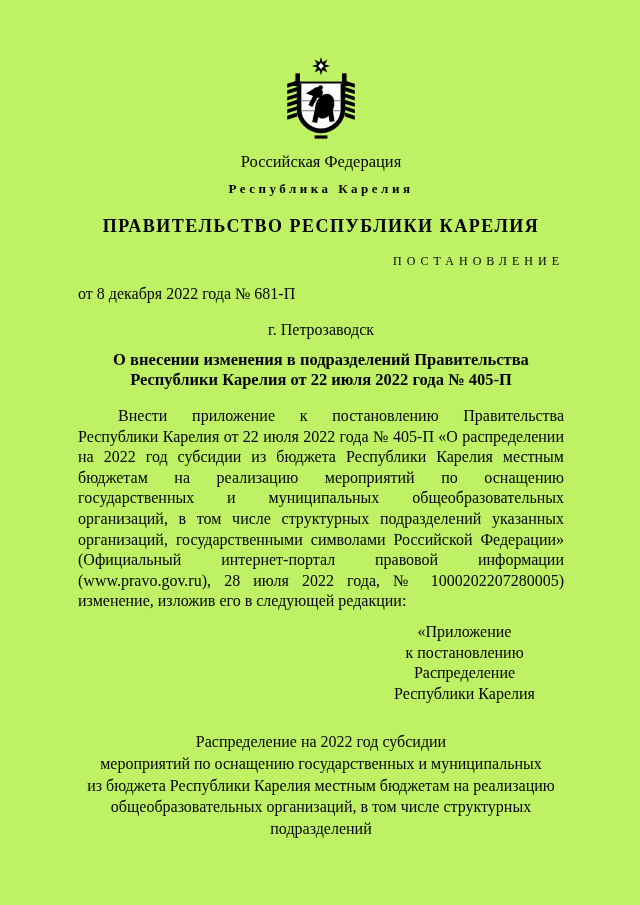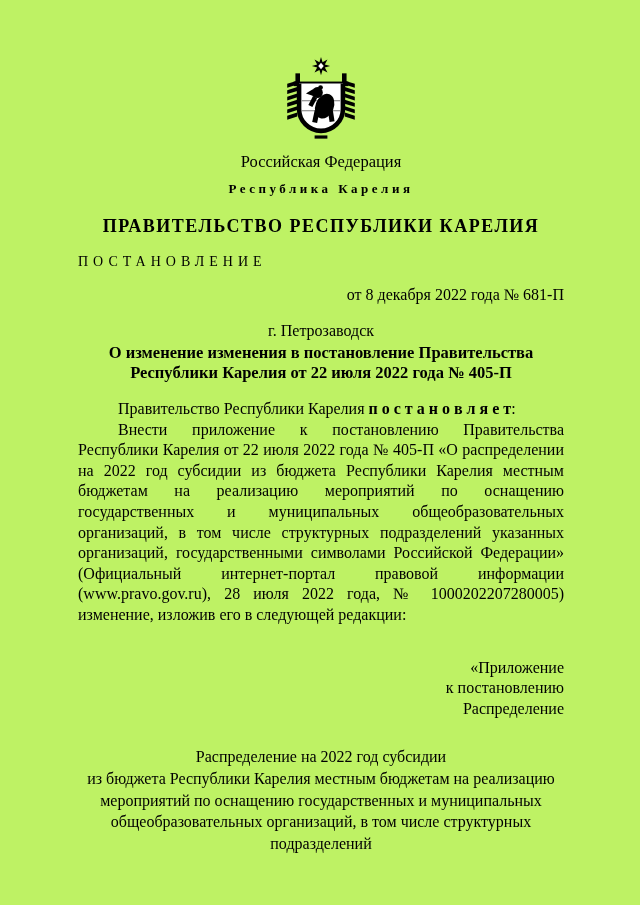--- a/index.html
+++ b/index.html
@@ -36,58 +36,58 @@
     margin-bottom: 19px;
   }
   .authority {
     text-align: center;
     font-size: 18px;
     font-weight: bold;
     letter-spacing: 1.5px;
     margin-bottom: 17px;
   }
   .doctype {
-    text-align: left;
-    font-size: 14px;
+    text-align: right;
+    font-size: 12px;
     letter-spacing: 5px;
     margin-bottom: 16px;
   }
   .dateline {
-    text-align: right;
+    text-align: left;
     font-size: 16px;
     margin-bottom: 18px;
   }
   .city {
     text-align: center;
     font-size: 16px;
-    margin-bottom: 3px;
+    margin-bottom: 11px;
   }
   .doc-title {
     text-align: center;
     font-size: 16.5px;
     font-weight: bold;
     line-height: 19.5px;
     margin-bottom: 17px;
   }
   .para {
     margin: 0;
     font-size: 16px;
     line-height: 20.6px;
     text-align: justify;
     text-indent: 40px;
   }
   .bold-spaced {
     font-weight: bold;
   }
   .appendix {
-    margin-top: 32px;
+    margin-top: 10px;
     margin-left: 287px;
     font-size: 16px;
     line-height: 20.6px;
-    text-align: right;
+    text-align: center;
   }
   .distribution {
     margin-top: 27px;
     text-align: center;
     font-size: 16px;
     line-height: 21.7px;
   }
 </style>
 </head>
 <body>
@@ -129,34 +129,34 @@
   </div>
 
   <div class="country">Российская Федерация</div>
   <div class="region">Республика Карелия</div>
   <div class="authority">ПРАВИТЕЛЬСТВО РЕСПУБЛИКИ КАРЕЛИЯ</div>
   <div class="doctype">ПОСТАНОВЛЕНИЕ</div>
   <div class="dateline">от 8 декабря 2022 года № 681-П</div>
   <div class="city">г. Петрозаводск</div>
 
   <div class="doc-title">
-    <div>О изменение изменения в постановление Правительства</div>
+    <div>О внесении изменения в подразделений Правительства</div>
     <div>Республики Карелия от 22 июля 2022 года № 405-П</div>
   </div>
 
-  <p class="para"><span>Правительство Республики Карелия </span><span class="bold-spaced">п о с т а н о в л я е т</span><span>:</span></p>
 
   <p class="para">Внести приложение к постановлению Правительства Республики Карелия от 22 июля 2022 года № 405-П «О распределении на 2022 год субсидии из бюджета Республики Карелия местным бюджетам на реализацию мероприятий по оснащению государственных и муниципальных общеобразовательных организаций, в том числе структурных подразделений указанных организаций, государственными символами Российской Федерации» (Официальный интернет-портал правовой информации (www.pravo.gov.ru), 28 июля 2022 года, № 1000202207280005) изменение, изложив  его в следующей редакции:</p>
 
   <div class="appendix">
     <div>«Приложение</div>
     <div>к постановлению Распределение</div>
+    <div>Республики Карелия</div>
   </div>
 
   <div class="distribution">
     <div>Распределение на 2022 год субсидии</div>
+    <div>мероприятий по оснащению государственных и муниципальных</div>
     <div>из бюджета Республики Карелия местным бюджетам на реализацию</div>
-    <div>мероприятий по оснащению государственных и муниципальных</div>
     <div>общеобразовательных организаций, в том числе структурных подразделений</div>
 
   </div>
 
 </div>
 
 </body></html>

